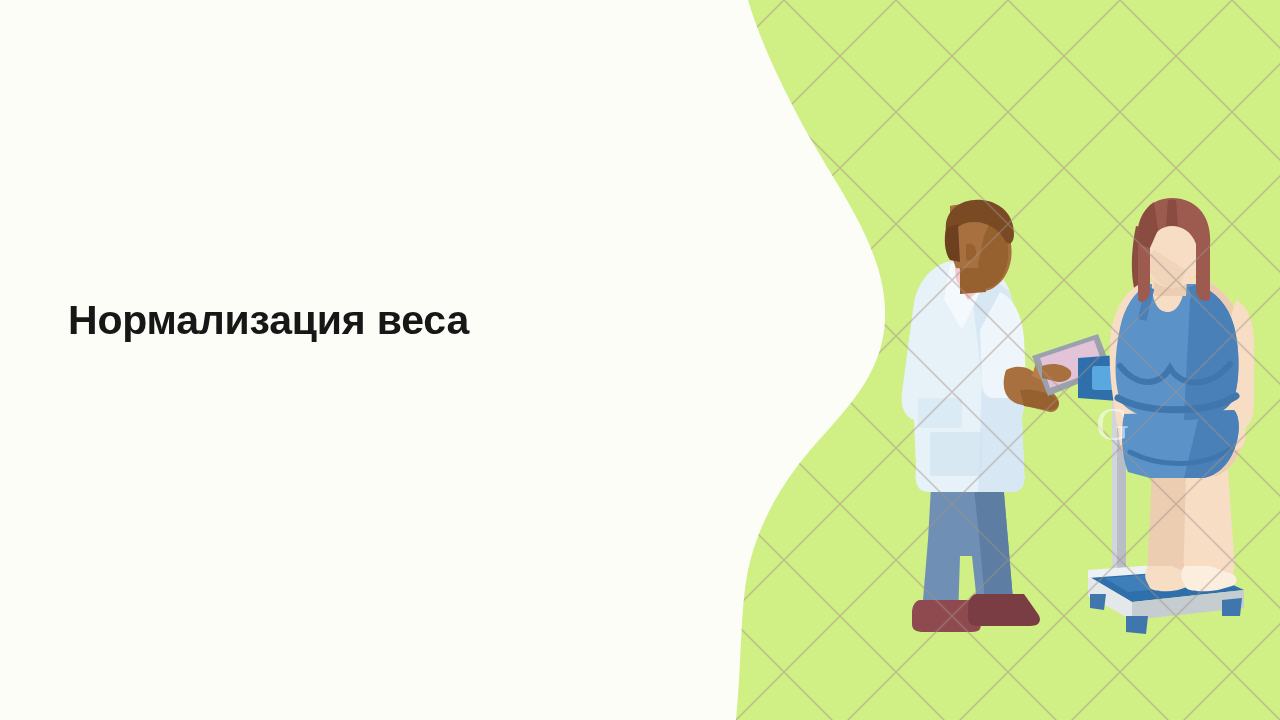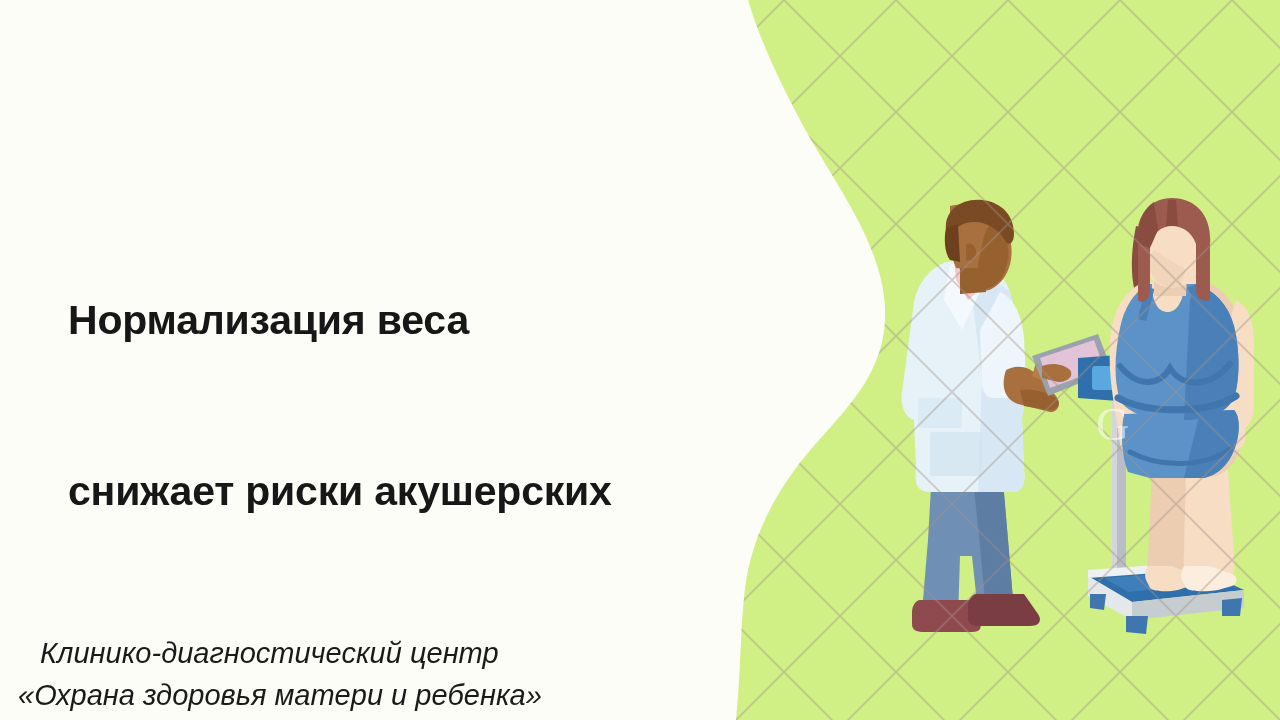--- a/index.html
+++ b/index.html
@@ -294,24 +294,19 @@
                  C 740 610, 742 660, 736 720
                  L 1280 720 L 1280 0 Z"></path>
       </clipPath>
     </defs>
     <rect x="0" y="0" width="1280" height="720" fill="url(#xhatch)" opacity="0.45" clip-path="url(#greenclip)"></rect>
     <text x="1096" y="440" font-family="Liberation Serif, serif" font-size="46" fill="#ffffff" opacity="0.55">G</text>
   </svg>
 
   <div id="body-text">
     <span class="ln">Нормализация веса</span>
-    <span class="ln">снижает риски акушерских</span>
     
     
     
   </div>
 
-  <div id="footer">
-    <span class="fline fline-1">Клинико-диагностический центр</span>
-    <span class="fline fline-2">«Охрана здоровья матери и ребенка»</span>
-  </div>
 
 </div>
 
 </body></html>

